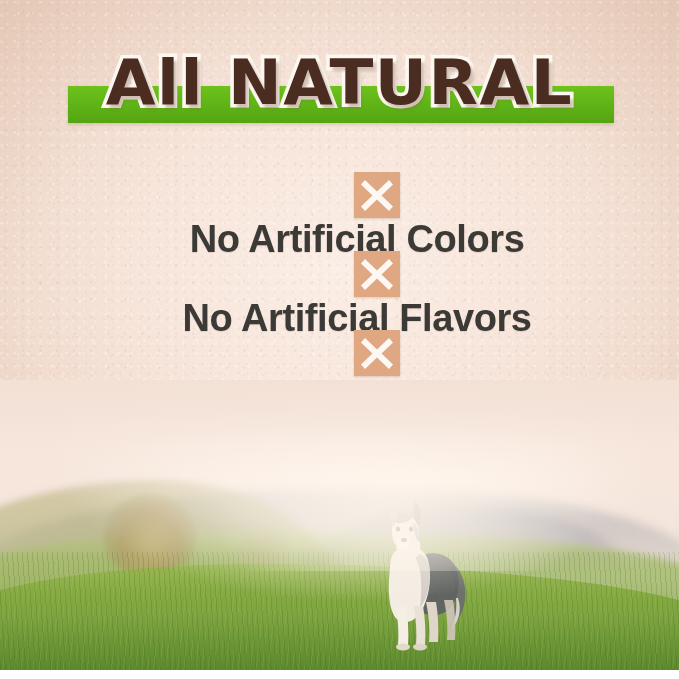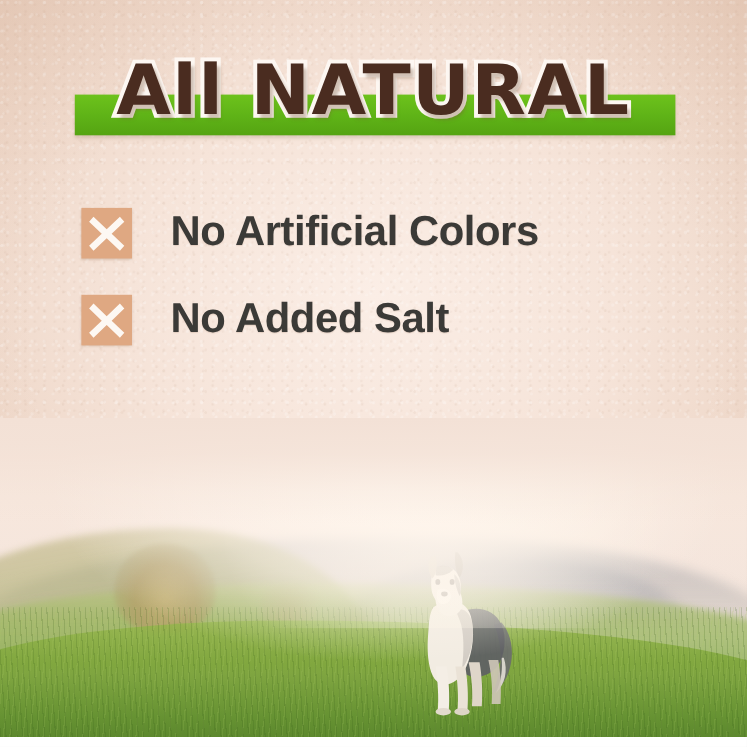--- a/index.html
+++ b/index.html
@@ -79,20 +79,21 @@
     position: absolute;
     left: 0;
     top: 172px;
     width: 679px;
   }
   .claim-row {
     position: relative;
     height: 79px;
     display: flex;
     align-items: center;
+    flex-direction: column;
   }
   .x-box {
     position: relative;
     flex: 0 0 auto;
     width: 46px;
     height: 46px;
     margin-left: 74px;
     background: #dfa882;
     box-shadow: 0 1px 2px rgba(150,110,80,.28);
   }
@@ -272,20 +273,28 @@
 
     <div class="claim-row">
       <div class="x-box">
         <svg viewBox="0 0 46 46" aria-hidden="true">
           <path d="M11 8 L23 19.5 L35 8 L39 12.5 L27.5 23.5 L39 34.5 L35 39 L23 27.5 L11 39 L7 34.5 L18.5 23.5 L7 12.5 Z" fill="#fdf8f3"></path>
         </svg>
       </div>
       <div class="claim-text">No Artificial Colors</div>
     </div>
 
+    <div class="claim-row">
+      <div class="x-box">
+        <svg viewBox="0 0 46 46" aria-hidden="true">
+          <path d="M11 8 L23 19.5 L35 8 L39 12.5 L27.5 23.5 L39 34.5 L35 39 L23 27.5 L11 39 L7 34.5 L18.5 23.5 L7 12.5 Z" fill="#fdf8f3"></path>
+        </svg>
+      </div>
+      <div class="claim-text">No Artificial Flavors</div>
+    </div>
 
 
     <div class="claim-row">
       <div class="x-box">
         <svg viewBox="0 0 46 46" aria-hidden="true">
           <path d="M11 8 L23 19.5 L35 8 L39 12.5 L27.5 23.5 L39 34.5 L35 39 L23 27.5 L11 39 L7 34.5 L18.5 23.5 L7 12.5 Z" fill="#fdf8f3"></path>
         </svg>
       </div>
       <div class="claim-text">No Added Salt</div>
     </div>

